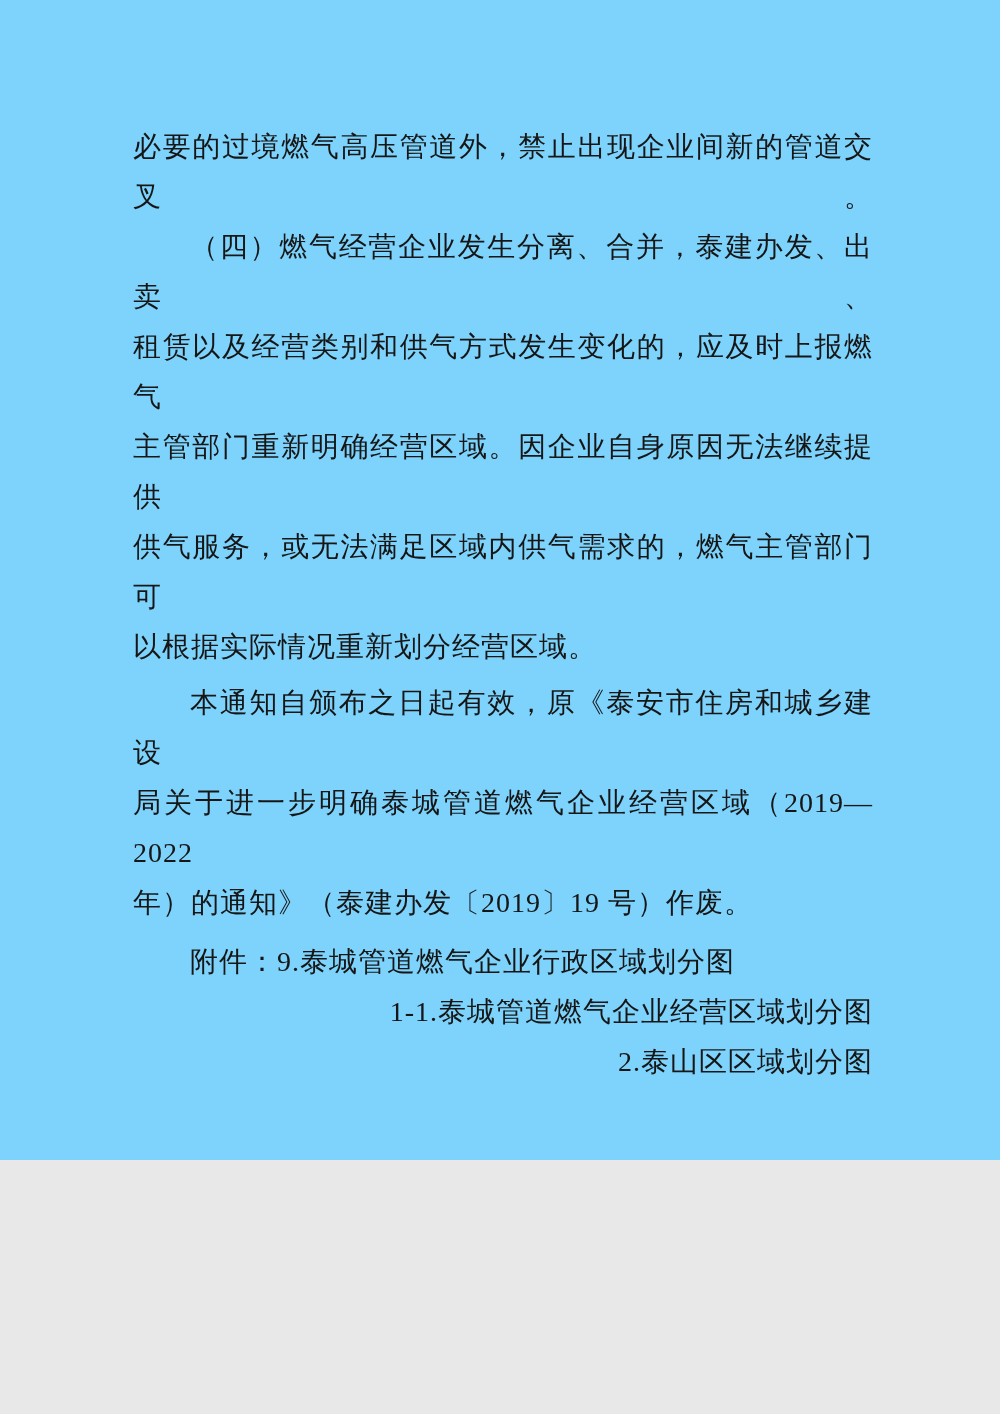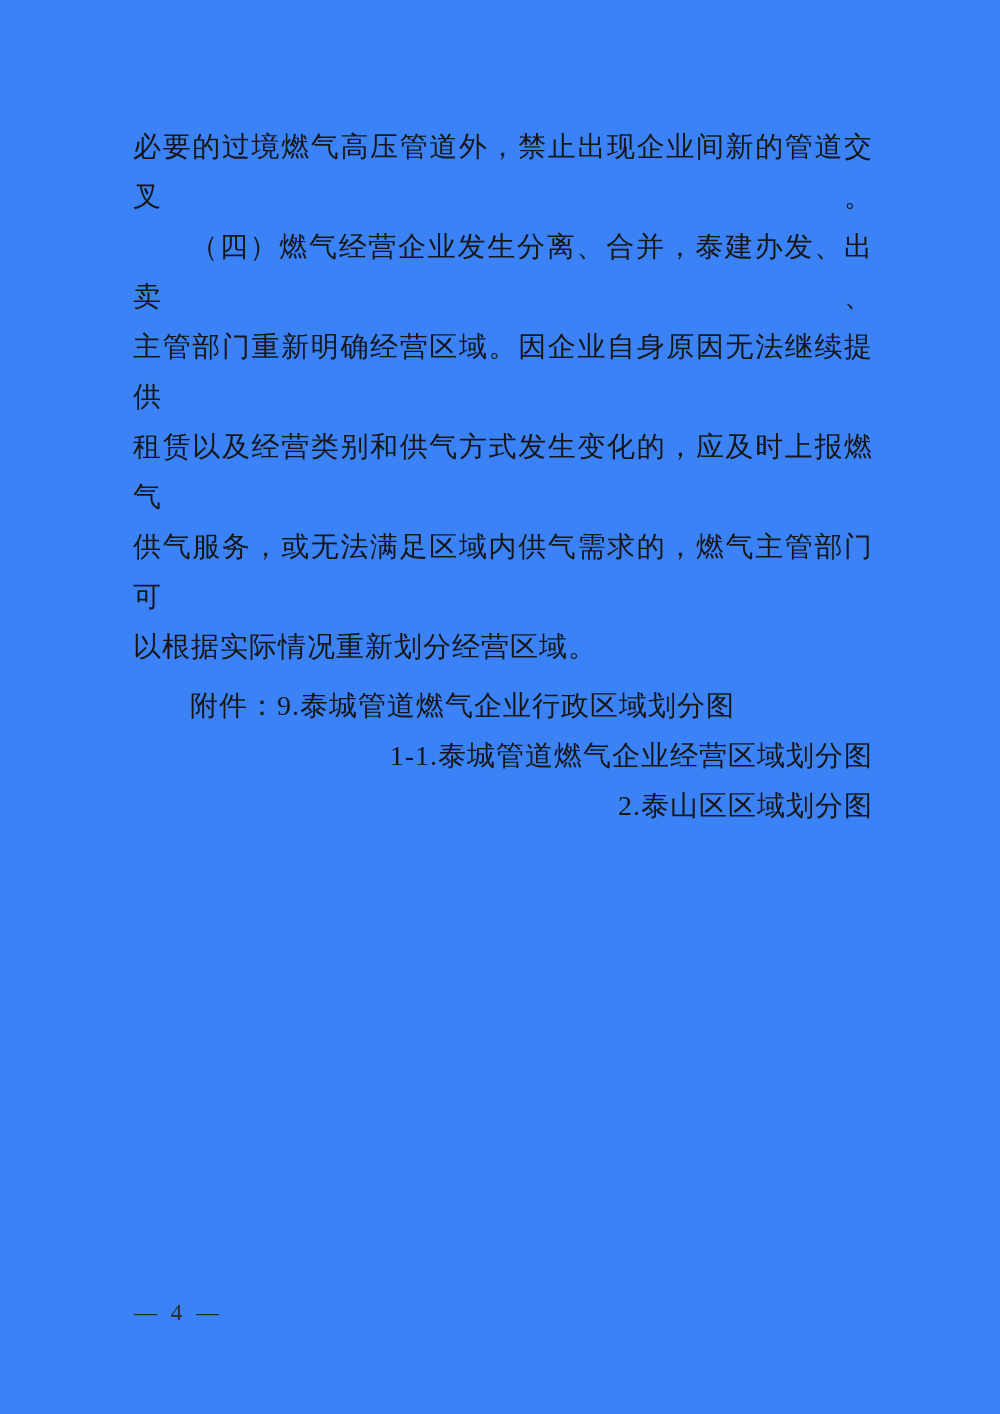--- a/index.html
+++ b/index.html
@@ -3,23 +3,23 @@
 <meta charset="utf-8">
 <style>
   html, body {
     margin: 0;
     padding: 0;
     background: #e8e8e8;
   }
   .page {
     position: relative;
     width: 1000px;
-    height: 1414px;
+    height: 1160px;
     margin: 0 auto;
-    background: #3b82f6;
+    background: #7dd3fc;
     overflow: hidden;
     font-family: "Liberation Serif", "DejaVu Serif", serif;
     color: #161616;
   }
   .content {
     position: absolute;
     left: 133px;
     top: 122px;
     width: 740px;
     font-size: 28px;
@@ -71,26 +71,31 @@
 <div class="page">
   <div class="content">
 
     <section>
       <div class="line fill">必要的过境燃气高压管道外，禁止出现企业间新的管道交叉。</div>
     </section>
 
 
     <section>
       <div class="line fill indent">（四）燃气经营企业发生分离、合并，泰建办发、出卖、</div>
+      <div class="line fill">租赁以及经营类别和供气方式发生变化的，应及时上报燃气</div>
       <div class="line fill">主管部门重新明确经营区域。因企业自身原因无法继续提供</div>
-      <div class="line fill">租赁以及经营类别和供气方式发生变化的，应及时上报燃气</div>
       <div class="line fill">供气服务，或无法满足区域内供气需求的，燃气主管部门可</div>
       <div class="line">以根据实际情况重新划分经营区域。</div>
     </section>
 
+    <section class="para-notice">
+      <div class="line fill indent">本通知自颁布之日起有效，原《泰安市住房和城乡建设</div>
+      <div class="line fill">局关于进一步明确泰城管道燃气企业经营区域（2019—2022</div>
+      <div class="line">年）的通知》（泰建办发〔2019〕19 号）作废。</div>
+    </section>
 
     <section class="attachments">
       <div class="line attach-first">
         <span class="attach-label">附件：</span><span>9.泰城管道燃气企业行政区域划分图</span>
       </div>
       <div class="line attach-item">1-1.泰城管道燃气企业经营区域划分图</div>
       <div class="line attach-item">2.泰山区区域划分图</div>
 
     </section>
 

